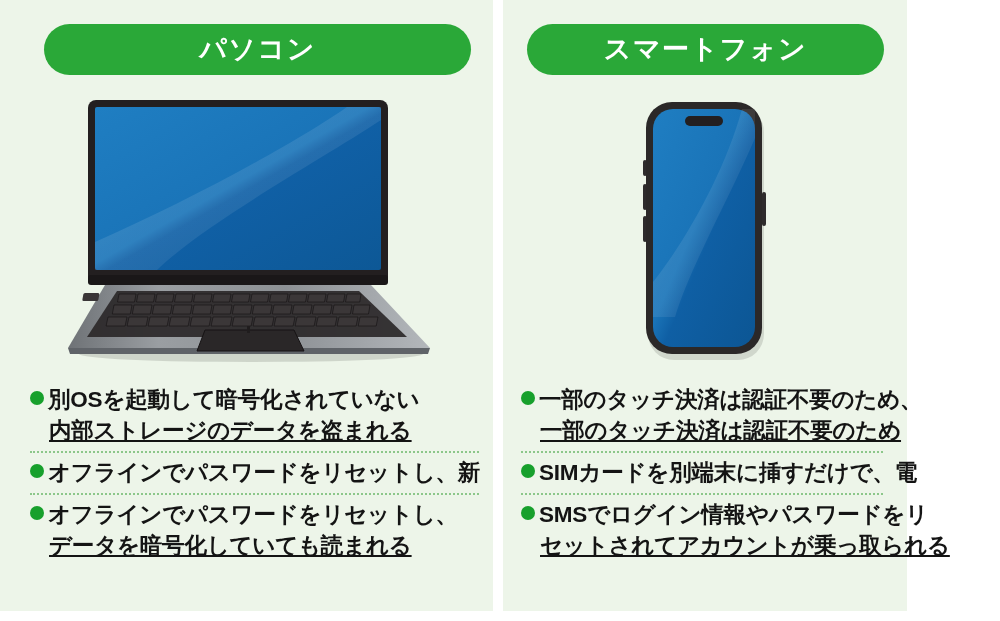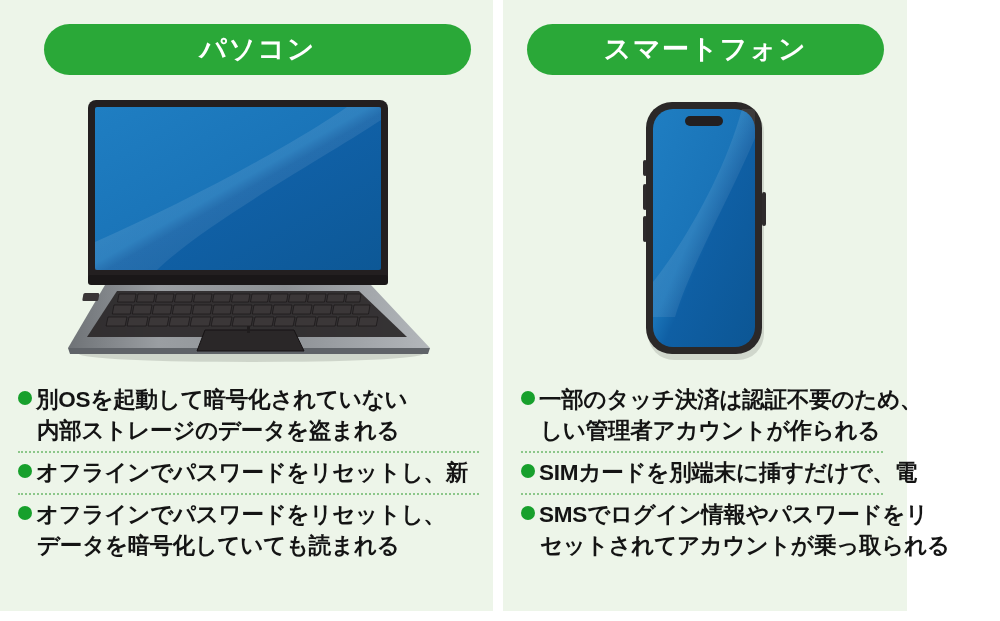--- a/index.html
+++ b/index.html
@@ -68,41 +68,41 @@
   }
 
   
   .bullets {
     position: absolute;
     left: 0;
     right: 0;
     top: 380px;
     bottom: 0;
   }
-  .panel-left  .bullets { padding: 0 14px 0 18px; }
+  .panel-left  .bullets { padding: 0 14px 0 18px; margin-left: 12px; }
   .panel-right .bullets { padding: 0 24px 0 18px; }
 
   .bullet-item {
     position: relative;
     padding: 4px 0 5px 0;
   }
   .bullet-item + .bullet-item {
     border-top: 2px dotted #8cc78a;
   }
 
   .bullet-line {
     display: block;
     font-size: 22.5px;
     font-weight: bold;
     color: #141414;
     line-height: 1.38;
     letter-spacing: -0.2px;
     white-space: nowrap;
   }
-  .bullet-line.indent { padding-left: 19px; }
+  .bullet-line.indent { padding-left: 19px; text-decoration: underline; }
 
   .dot {
     display: inline-block;
     width: 14px;
     height: 14px;
     border-radius: 50%;
     background: #17a02c;
     vertical-align: 2px;
     margin-right: 4px;
   }
@@ -287,21 +287,21 @@
           <path d="M23 225 L23 190 C 55 150 95 80 112 17 L125 17 L125 46 C 100 105 60 175 45 225 Z" fill="url(#phShine)"></path>
 
           <rect x="55" y="24" width="38" height="10" rx="5" ry="5" fill="#231f20"></rect>
         </svg>
       </div>
     </div>
 
     <div class="bullets">
       <div class="bullet-item">
         <span class="bullet-line"><span class="dot"></span><span>一部のタッチ決済は認証不要のため、</span></span>
-        <span class="bullet-line indent">しい管理者アカウントが作られる</span>
+        <span class="bullet-line indent">一部のタッチ決済は認証不要のため</span>
       </div>
       <div class="bullet-item">
         <span class="bullet-line"><span class="dot"></span><span>SIMカードを別端末に挿すだけで、電</span></span>
       </div>
       <div class="bullet-item">
         <span class="bullet-line"><span class="dot"></span><span>SMSでログイン情報やパスワードをリ</span></span>
         <span class="bullet-line indent">セットされてアカウントが乗っ取られる</span>
       </div>
     </div>
   </div>

